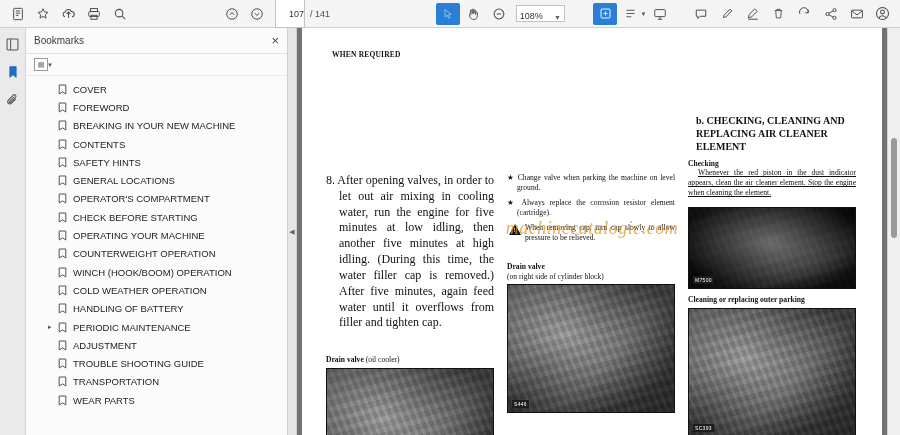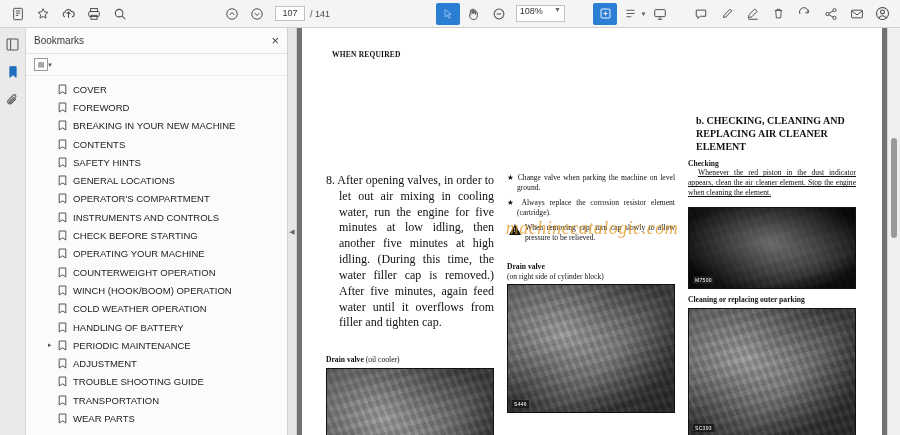--- a/index.html
+++ b/index.html
@@ -35,34 +35,34 @@
     cursor: default;
   }
   .tb-btn svg { display: block; }
   .spacer { flex: 1 1 auto; }
 
   .page-box {
     display: flex; align-items: center; gap: 5px;
     margin-left: 4px; margin-right: 4px;
   }
   .page-input {
-    width: 30px; height: 15px;
+    width: 30px; height: 29px;
     border: 1px solid #c2c2c2;
     background: #fff;
     font-size: 9px;
-    text-align: center;
+    text-align: right;
     color: #333;
     padding: 0;
     line-height: 15px;
   }
   .page-total {
     font-size: 9px; color: #4a4a4a;
   }
   .zoom-box {
-    display: flex; align-items: flex-start;
+    display: flex; align-items: flex-end;
     border: 1px solid #c2c2c2; background: #fff;
     height: 17px; width: 50px;
     font-size: 9px; color: #333;
     padding: 0 3px;
     justify-content: space-between;
     margin: 0 3px;
   }
   .zoom-box .caret { font-size: 7px; color: #666; }
   .tb-btn.hl {
     background: #2a7fd4;
@@ -533,26 +533,20 @@
           <div class="bm-item">
             <span class="bmicon"><svg width="9" height="11" viewBox="0 0 9 11" fill="none" stroke="#555" stroke-width="1">
                 <path d="M1.2 1h6.6v9L4.5 7.8 1.2 10z"></path>
               </svg></span>
             <span class="lbl">OPERATOR'S COMPARTMENT</span>
           </div>
           <div class="bm-item">
             <span class="bmicon"><svg width="9" height="11" viewBox="0 0 9 11" fill="none" stroke="#555" stroke-width="1">
                 <path d="M1.2 1h6.6v9L4.5 7.8 1.2 10z"></path>
               </svg></span>
-            <span class="lbl">INSTRUMENTS AND CONTROLS</span>
-          </div>
-          <div class="bm-item">
-            <span class="bmicon"><svg width="9" height="11" viewBox="0 0 9 11" fill="none" stroke="#555" stroke-width="1">
-                <path d="M1.2 1h6.6v9L4.5 7.8 1.2 10z"></path>
-              </svg></span>
             <span class="lbl">CHECK BEFORE STARTING</span>
           </div>
           <div class="bm-item">
             <span class="bmicon"><svg width="9" height="11" viewBox="0 0 9 11" fill="none" stroke="#555" stroke-width="1">
                 <path d="M1.2 1h6.6v9L4.5 7.8 1.2 10z"></path>
               </svg></span>
             <span class="lbl">OPERATING YOUR MACHINE</span>
           </div>
           <div class="bm-item">
             <span class="bmicon"><svg width="9" height="11" viewBox="0 0 9 11" fill="none" stroke="#555" stroke-width="1">

